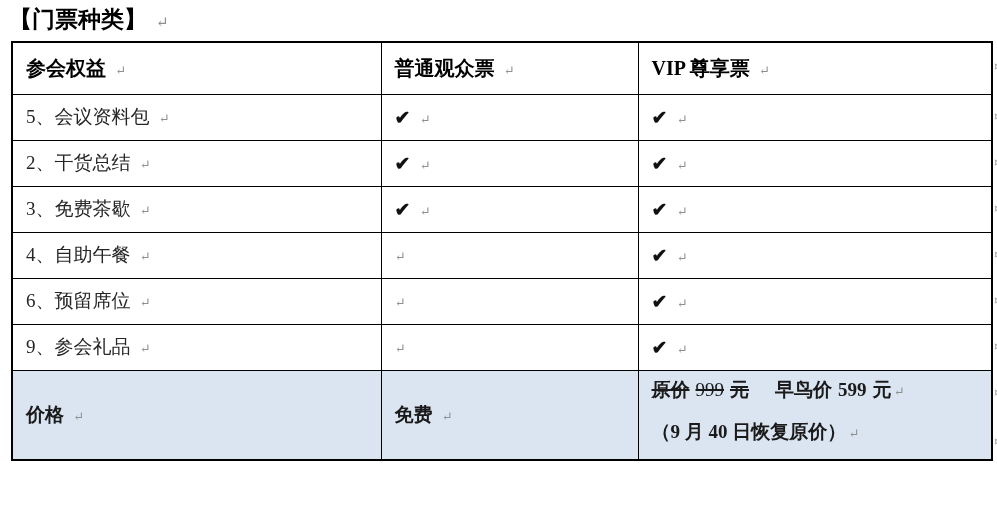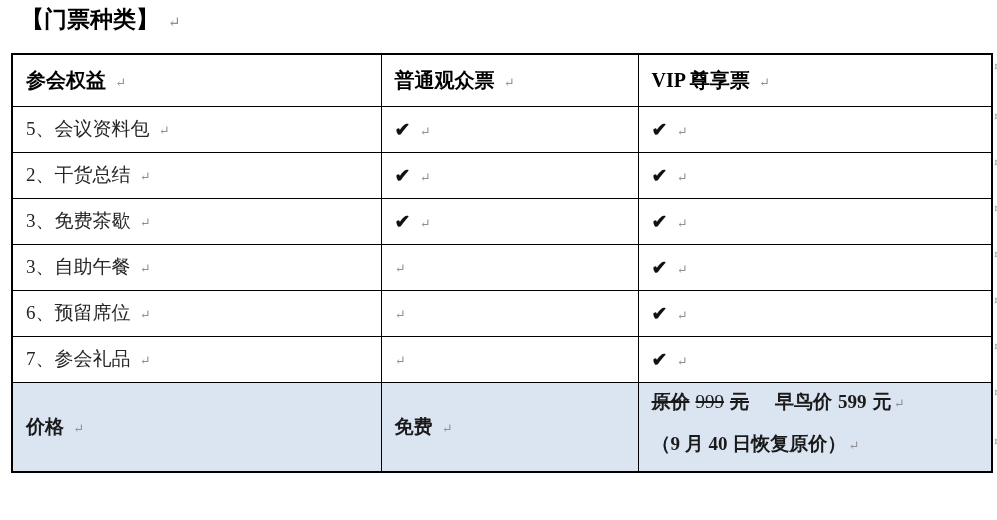--- a/index.html
+++ b/index.html
@@ -10,21 +10,21 @@
   }
   .page {
     position: relative;
     width: 997px;
     height: 520px;
     background: #ffffff;
     overflow: hidden;
   }
   .doc-title {
     position: absolute;
-    left: 21px;
+    left: 9px;
     top: 4px;
     font-size: 23px;
     font-weight: 700;
     color: #000000;
     white-space: nowrap;
   }
   .pilcrow {
     color: #8f8f8f;
     font-size: 13px;
     font-weight: 400;
@@ -35,21 +35,20 @@
   }
   .doc-title .pilcrow { font-size: 15px; }
   table.ticket-table {
     position: absolute;
     left: 11px;
     top: 41px;
     width: 980px;
     border-collapse: collapse;
     table-layout: fixed;
     border: 2px solid #000000;
-    margin-top: 12px;
   }
   table.ticket-table td, table.ticket-table th {
     border: 1px solid #000000;
     padding: 0 0 0 13px;
     text-align: left;
     vertical-align: middle;
     font-size: 19px;
     color: #262626;
     font-weight: 400;
     overflow: hidden;
@@ -132,34 +131,34 @@
       <td><span class="check">✔</span><span class="pilcrow">↵</span></td>
     </tr>
 
     <tr class="data-row">
       <td><span>3、免费茶歇</span><span class="pilcrow">↵</span></td>
       <td><span class="check">✔</span><span class="pilcrow">↵</span></td>
       <td><span class="check">✔</span><span class="pilcrow">↵</span></td>
     </tr>
 
     <tr class="data-row">
-      <td><span>3、自助午餐</span><span class="pilcrow">↵</span></td>
+      <td><span>4、自助午餐</span><span class="pilcrow">↵</span></td>
       <td><span class="check"></span><span class="pilcrow" style="margin-left:0">↵</span></td>
       <td><span class="check">✔</span><span class="pilcrow">↵</span></td>
     </tr>
 
     <tr class="data-row">
       <td><span>6、预留席位</span><span class="pilcrow">↵</span></td>
       <td><span class="check"></span><span class="pilcrow" style="margin-left:0">↵</span></td>
       <td><span class="check">✔</span><span class="pilcrow">↵</span></td>
     </tr>
 
 
     <tr class="data-row">
-      <td><span>7、参会礼品</span><span class="pilcrow">↵</span></td>
+      <td><span>9、参会礼品</span><span class="pilcrow">↵</span></td>
       <td><span class="check"></span><span class="pilcrow" style="margin-left:0">↵</span></td>
       <td><span class="check">✔</span><span class="pilcrow">↵</span></td>
     </tr>
 
     <tr class="price-row">
       <td><span>价格</span><span class="pilcrow">↵</span></td>
       <td><span>免费</span><span class="pilcrow">↵</span></td>
       <td class="price-vip-cell">
         <div class="price-line">
           <span class="strike"><span>原价</span><span class="small-sp"></span><span class="num-regular">999</span><span class="small-sp"></span><span>元</span></span><span class="seg-gap"></span><span>早鸟价</span><span class="small-sp"></span><span class="num-bold">599</span><span class="small-sp"></span><span>元</span><span class="pilcrow" style="margin-left:2px">↵</span>

